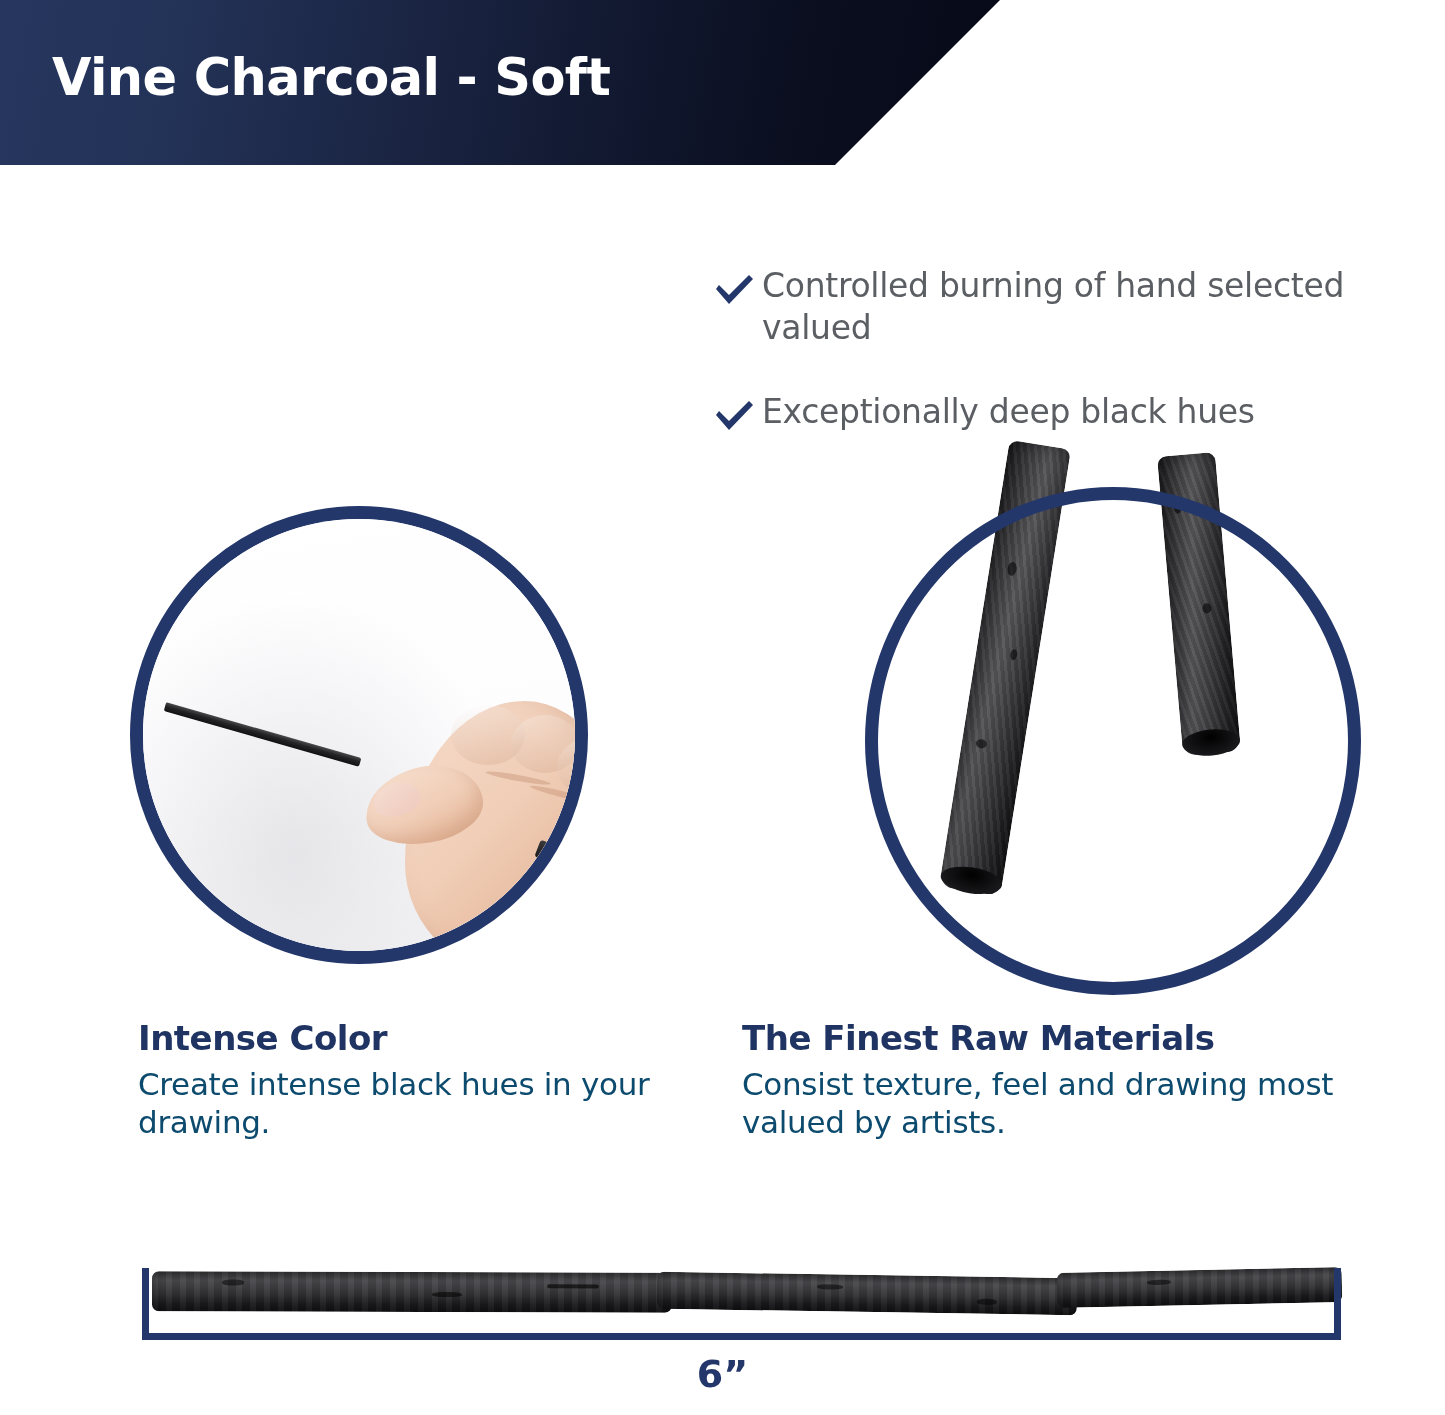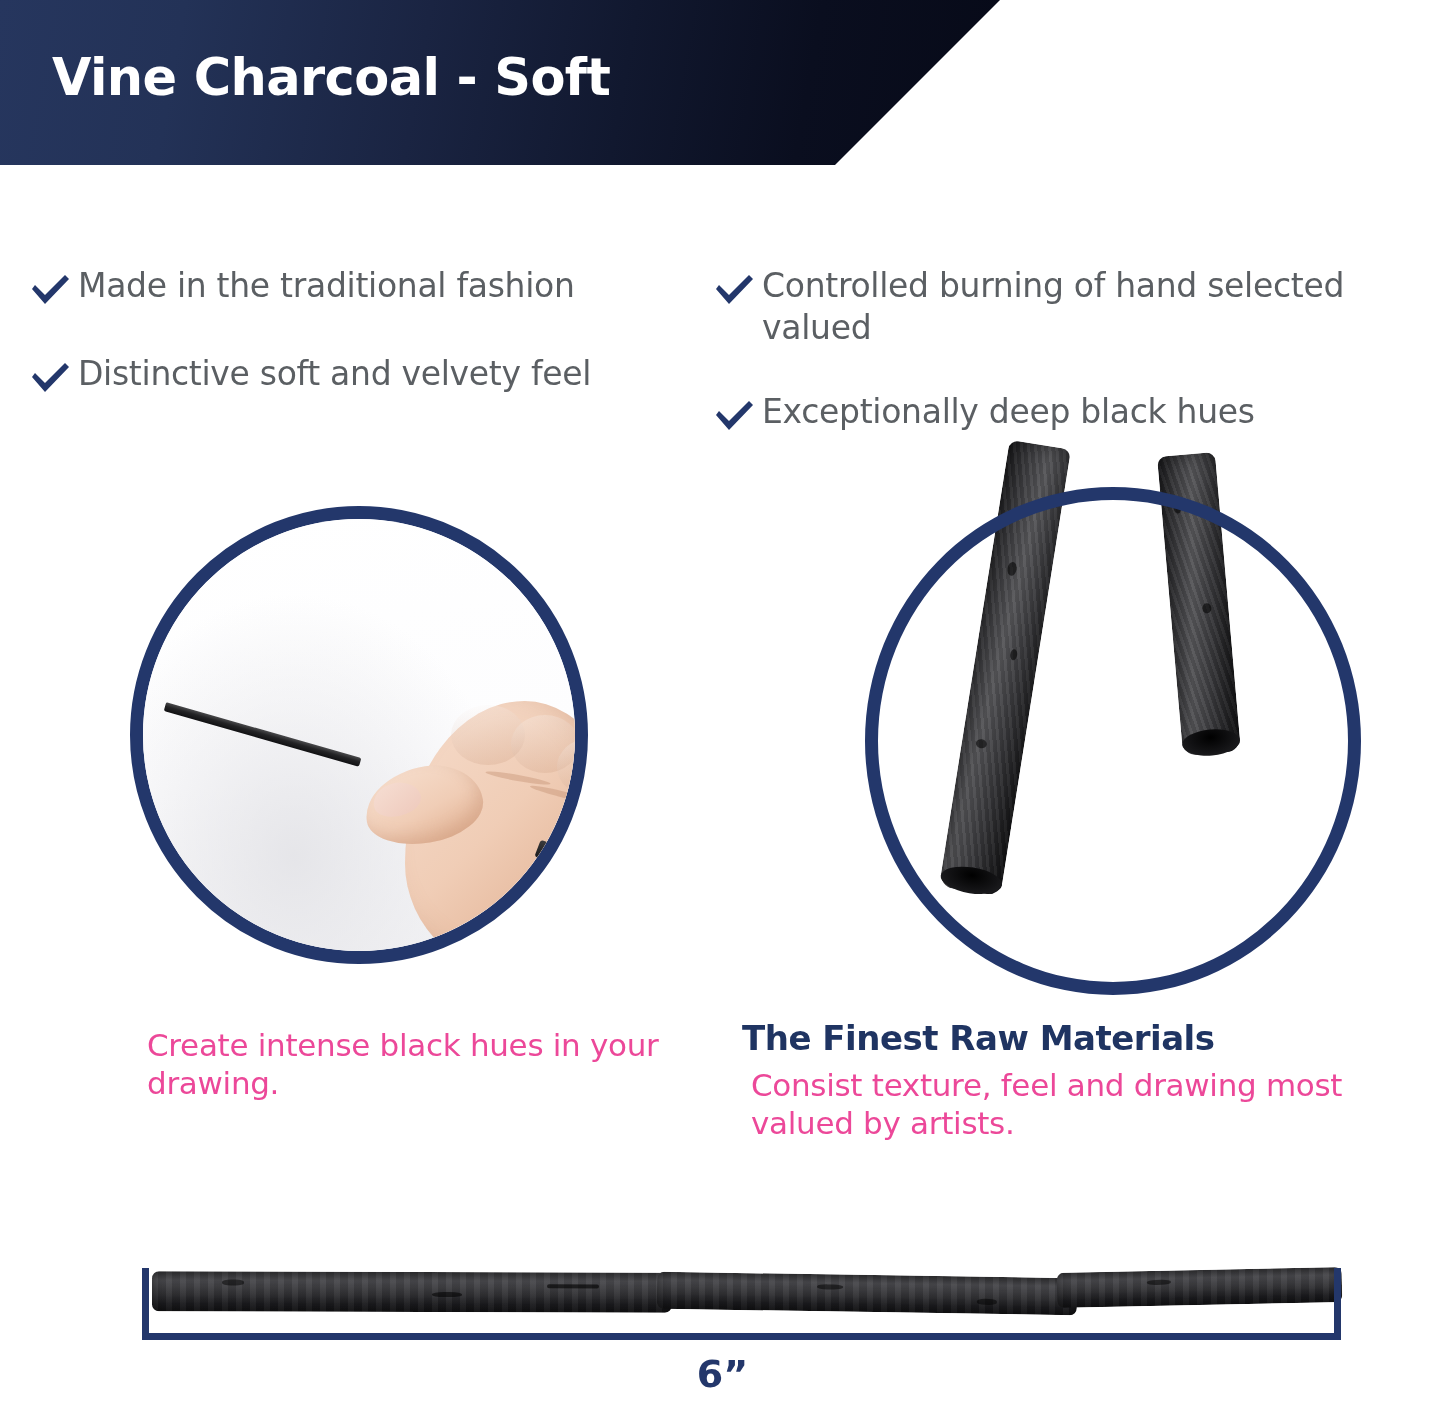--- a/index.html
+++ b/index.html
@@ -236,24 +236,24 @@
     font-weight: 700;
     color: #1f3462;
     font-family: "DejaVu Sans", sans-serif;
     letter-spacing: -0.5px;
     margin: 0 0 8px 0;
     white-space: nowrap;
   }
   .caption-body {
     font-size: 31px;
     line-height: 1.22;
-    color: #ec4899;
+    color: #0c4a6e;
     font-family: "DejaVu Sans", sans-serif;
     letter-spacing: -0.3px;
-    margin: 9px;
+    margin: 0;
   }
 
   
   .measure {
     position: absolute;
     left: 142px;
     top: 1268px;
     width: 1199px;
     height: 72px;
   }
@@ -306,41 +306,20 @@
 </style>
 </head>
 <body>
 
 <div class="banner">
   <div class="banner-title">Vine Charcoal - Soft</div>
 </div>
 
 <div class="bullets">
 
-  <div class="bullet-col left">
-
-    <div class="bullet">
-      <span class="check-icon">
-        <svg width="44" height="40" viewBox="0 0 44 40" aria-hidden="true">
-          <path d="M4 18 L7 14 L17 24 L37 4 L41 8 L17 33 Z" fill="#23376b"></path>
-        </svg>
-      </span>
-      <span class="bullet-text">Made in the traditional fashion</span>
-    </div>
-
-    <div class="bullet">
-      <span class="check-icon">
-        <svg width="44" height="40" viewBox="0 0 44 40" aria-hidden="true">
-          <path d="M4 18 L7 14 L17 24 L37 4 L41 8 L17 33 Z" fill="#23376b"></path>
-        </svg>
-      </span>
-      <span class="bullet-text">Distinctive soft and velvety feel</span>
-    </div>
-
-  </div>
 
   <div class="bullet-col right">
 
     <div class="bullet">
       <span class="check-icon">
         <svg width="44" height="40" viewBox="0 0 44 40" aria-hidden="true">
           <path d="M4 18 L7 14 L17 24 L37 4 L41 8 L17 33 Z" fill="#23376b"></path>
         </svg>
       </span>
       <span class="bullet-text">Controlled burning of hand selected valued</span>
@@ -389,20 +368,21 @@
       <div class="charcoal-stick stick-b">
         <span class="speck" style="left:12px; top:46px; width:8px; height:12px;"></span>
         <span class="speck" style="left:32px; top:150px; width:9px; height:10px;"></span>
       </div>
     </div>
     <div class="ring-line"></div>
   </div>
 </div>
 
 <div class="caption one">
+  <div class="caption-title">Intense Color</div>
   <div class="caption-body">Create intense black hues in your drawing.</div>
 </div>
 
 <div class="caption two">
   <div class="caption-title">The Finest Raw Materials</div>
   <div class="caption-body">Consist texture, feel and drawing most valued by artists.</div>
 </div>
 
 <div class="measure">
   <div class="long-stick">

